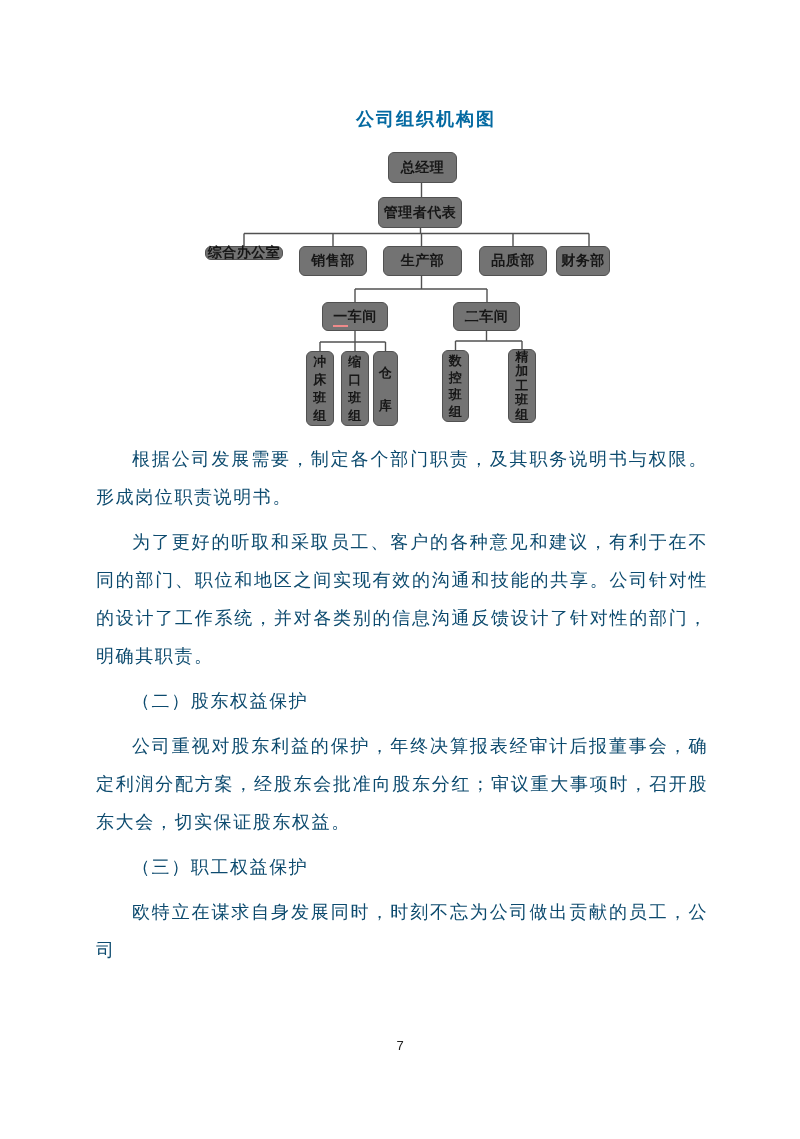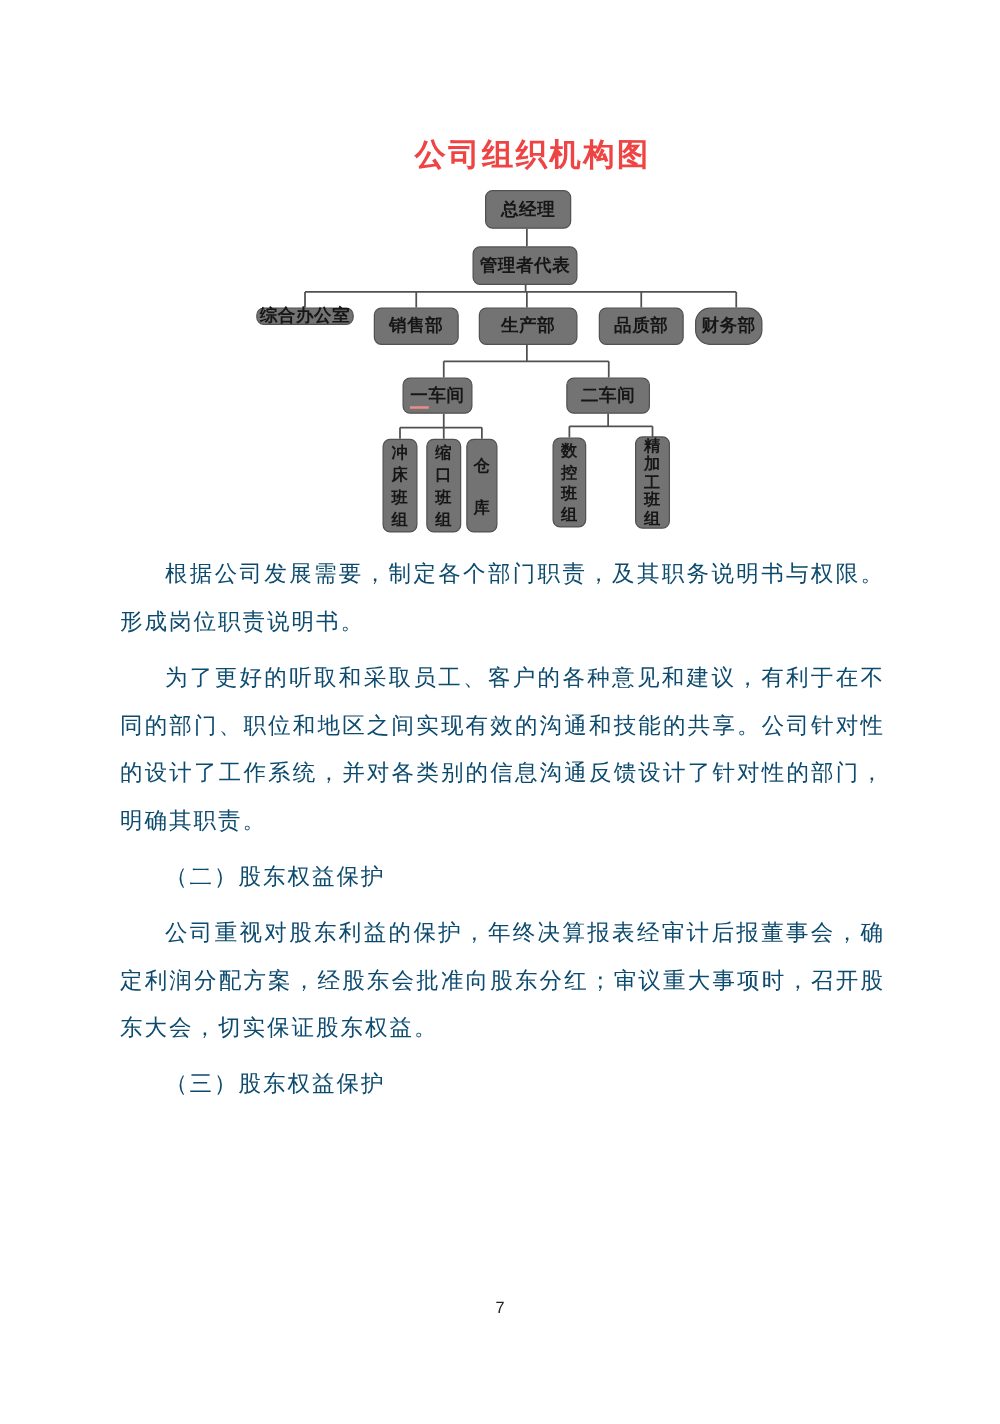--- a/index.html
+++ b/index.html
@@ -8,22 +8,22 @@
     width:800px; height:1139px;
     background:#ffffff;
     font-family:"Liberation Sans","DejaVu Sans",sans-serif;
     color:#111;
     overflow:hidden;
   }
   
   .doc-title {
     position:absolute; left:96px; top:107px; width:660px;
     text-align:center;
-    font-size:25px; font-weight:600; letter-spacing:2px;
-    color:#ef4444;
+    font-size:18px; font-weight:600; letter-spacing:2px;
+    color:#0369a1;
   }
   
   .connectors { position:absolute; left:0; top:0; width:800px; height:1139px; pointer-events:none; }
   .node {
     position:absolute;
     box-sizing:border-box;
     border:1.4px solid #515151;
     border-radius:6px;
     background:#737373;
     display:flex; align-items:center; justify-content:center;
@@ -91,25 +91,25 @@
   </div>
   <div class="node" style="left:299px; top:246px; width:68px; height:30px;">
     <span>销售部</span>
   </div>
   <div class="node" style="left:383px; top:246px; width:79px; height:30px;">
     <span>生产部</span>
   </div>
   <div class="node" style="left:479px; top:246px; width:68px; height:30px;">
     <span>品质部</span>
   </div>
-  <div class="node" style="left:556px; top:246px; width:54px; height:30px;border-radius:12px;">
+  <div class="node" style="left:556px; top:246px; width:54px; height:30px;">
     <span>财务部</span>
   </div>
 
-  <div class="node" style="left:322px; top:302px; width:56px; height:29px;">
+  <div class="node" style="left:322px; top:302px; width:66px; height:29px;">
     <span><span class="squiggle">一</span><span>车间</span></span>
   </div>
   <div class="node" style="left:453px; top:302px; width:67px; height:29px;">
     <span>二车间</span>
   </div>
 
   <div class="node vbox" style="left:306px; top:351px; width:28px; height:75px;align-items:flex-end;">
     <span class="vlbl l4">冲床班组</span>
   </div>
   <div class="node vbox" style="left:341px; top:351px; width:28px; height:75px;">
@@ -123,18 +123,19 @@
   </div>
   <div class="node vbox" style="left:508px; top:349px; width:28px; height:74px;">
     <span class="vlbl l5">精加工班组</span>
   </div>
 
   <div class="body-text">
     <p>根据公司发展需要，制定各个部门职责，及其职务说明书与权限。形成岗位职责说明书。</p>
     <p>为了更好的听取和采取员工、客户的各种意见和建议，有利于在不同的部门、职位和地区之间实现有效的沟通和技能的共享。公司针对性的设计了工作系统，并对各类别的信息沟通反馈设计了针对性的部门，明确其职责。</p>
     <p>（二）股东权益保护</p>
     <p>公司重视对股东利益的保护，年终决算报表经审计后报董事会，确定利润分配方案，经股东会批准向股东分红；审议重大事项时，召开股东大会，切实保证股东权益。</p>
-    <p>（三）股东权益保护</p>
+    <p>（三）职工权益保护</p>
+    <p>欧特立在谋求自身发展同时，时刻不忘为公司做出贡献的员工，公司</p>
   </div>
 
   <div class="page-num">7</div>
 
 </div>
 
 </body></html>

